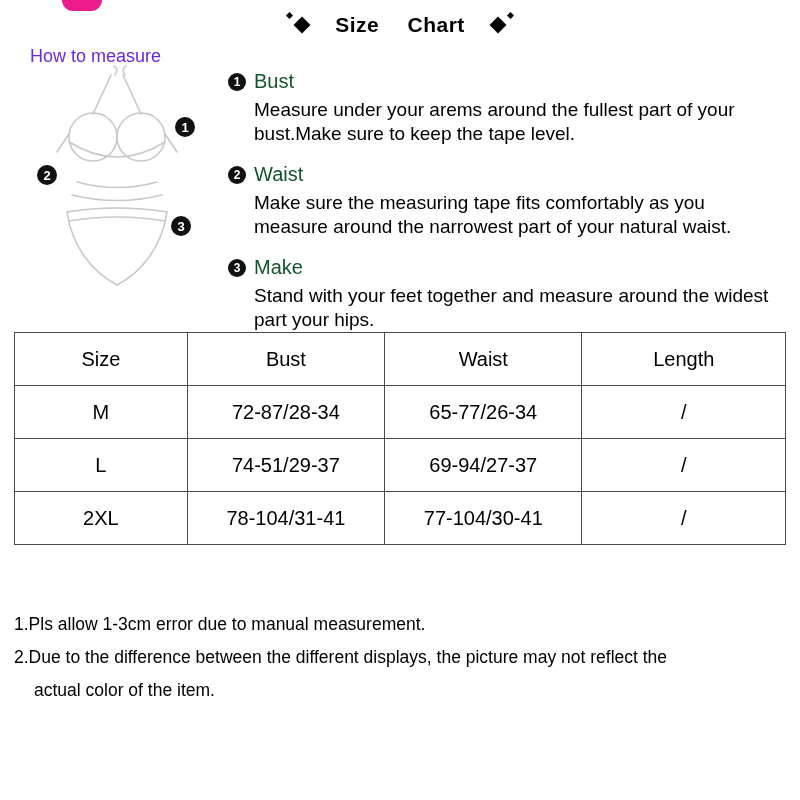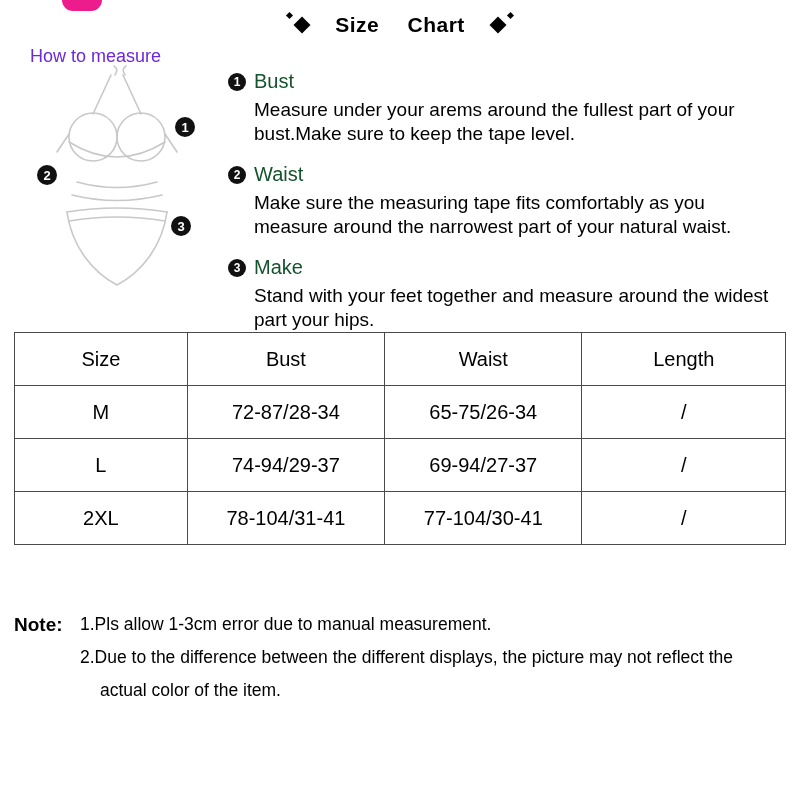--- a/index.html
+++ b/index.html
@@ -141,39 +141,38 @@
         <th>Size</th>
         <th>Bust</th>
         <th>Waist</th>
         <th>Length</th>
       </tr>
     </thead>
     <tbody>
       <tr>
         <td>M</td>
         <td>72-87/28-34</td>
-        <td>65-75/26-34</td>
+        <td>65-77/26-34</td>
         <td>/</td>
       </tr>
       <tr>
         <td>L</td>
-        <td>74-94/29-37</td>
+        <td>74-51/29-37</td>
         <td>69-94/27-37</td>
         <td>/</td>
       </tr>
       <tr>
         <td>2XL</td>
         <td>78-104/31-41</td>
         <td>77-104/30-41</td>
         <td>/</td>
       </tr>
     </tbody>
   </table>
 
   <div class="notes">
-    <span class="note-label">Note:</span>
     <div class="note-items">
       <div class="note-item">1.Pls allow 1-3cm error due to manual measurement.</div>
       <div class="note-item">2.Due to the difference between the different displays, the picture may not reflect the actual color of the item.</div>
     </div>
   </div>
 
 </div>
 
 </body></html>

